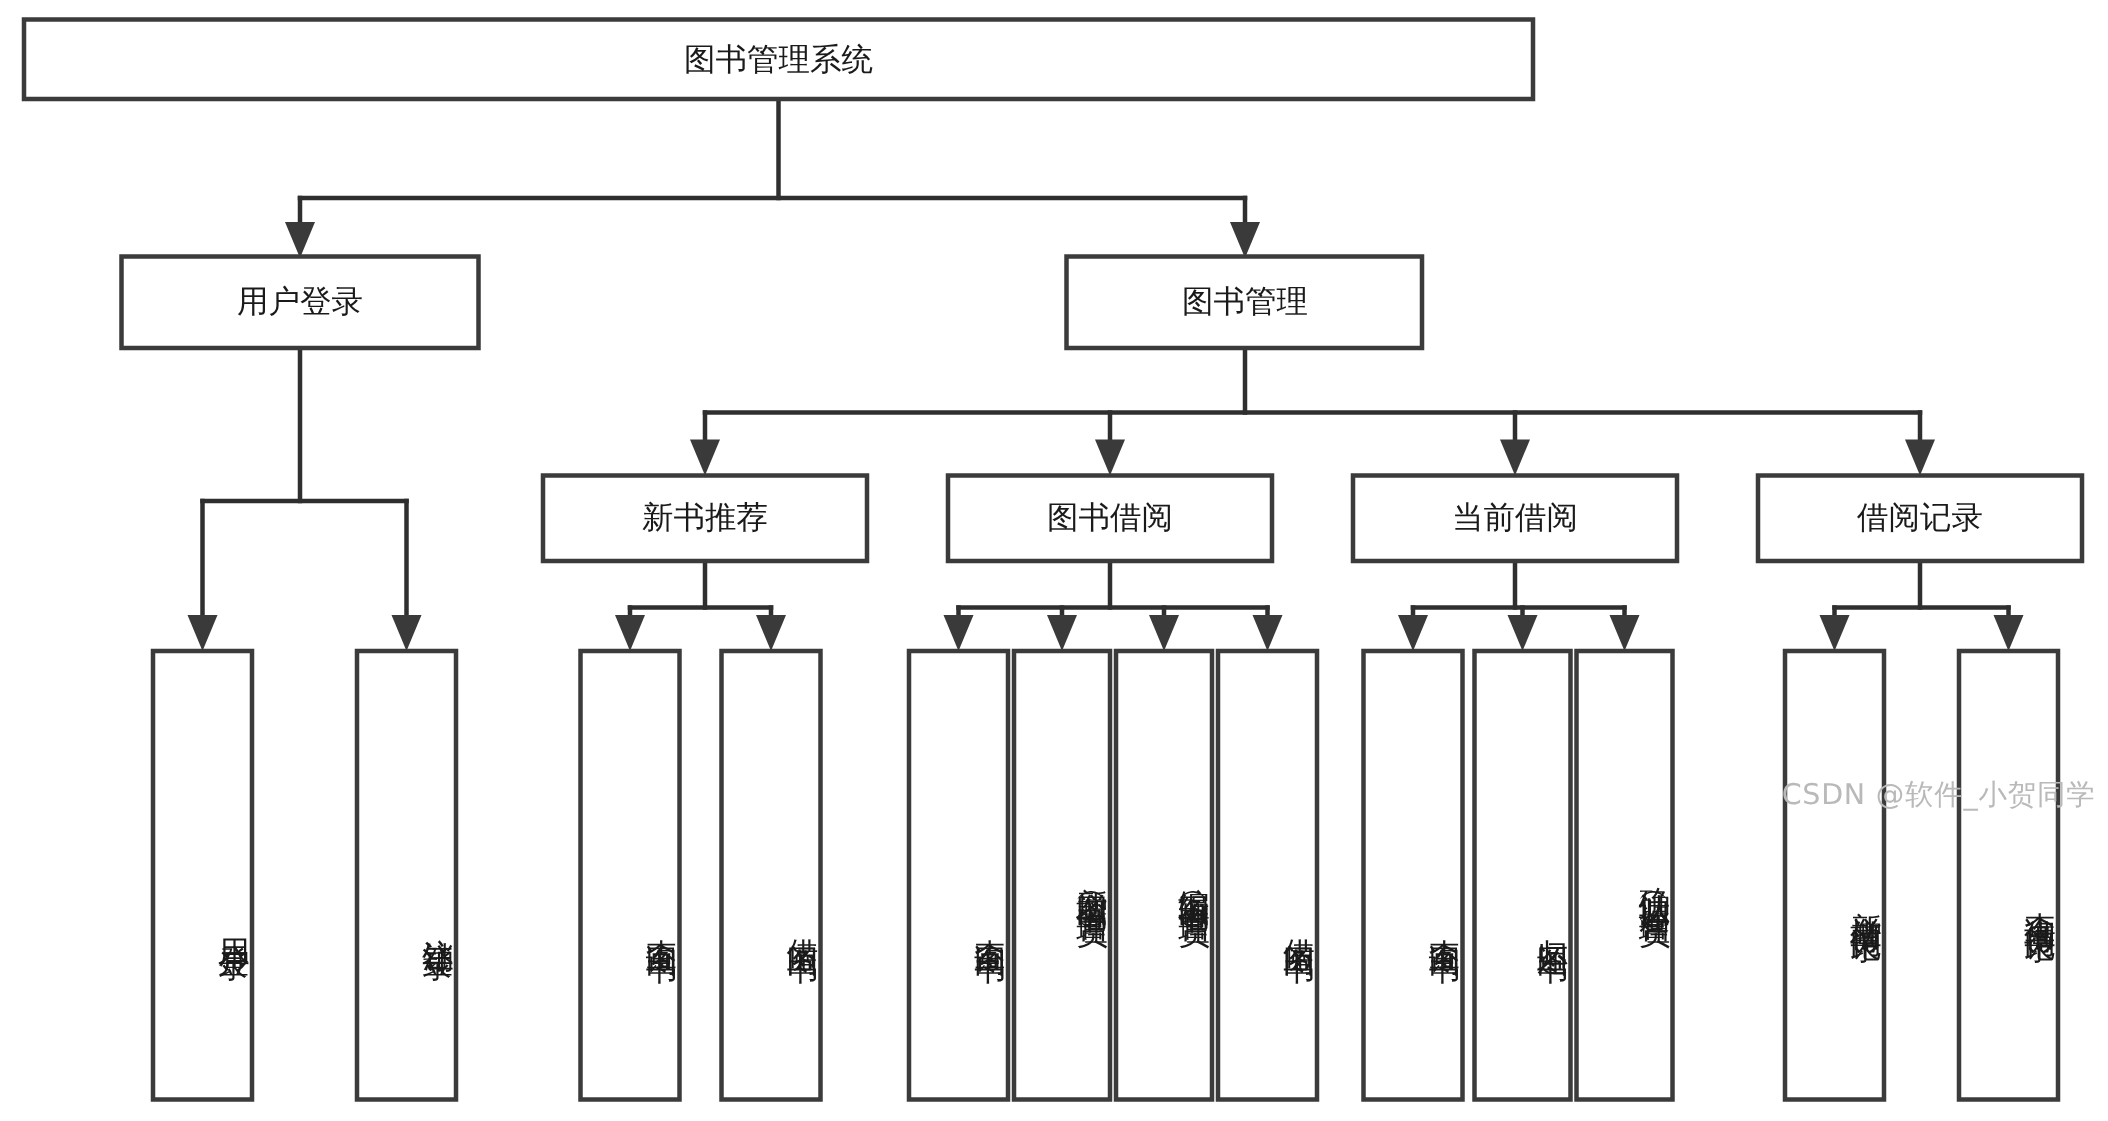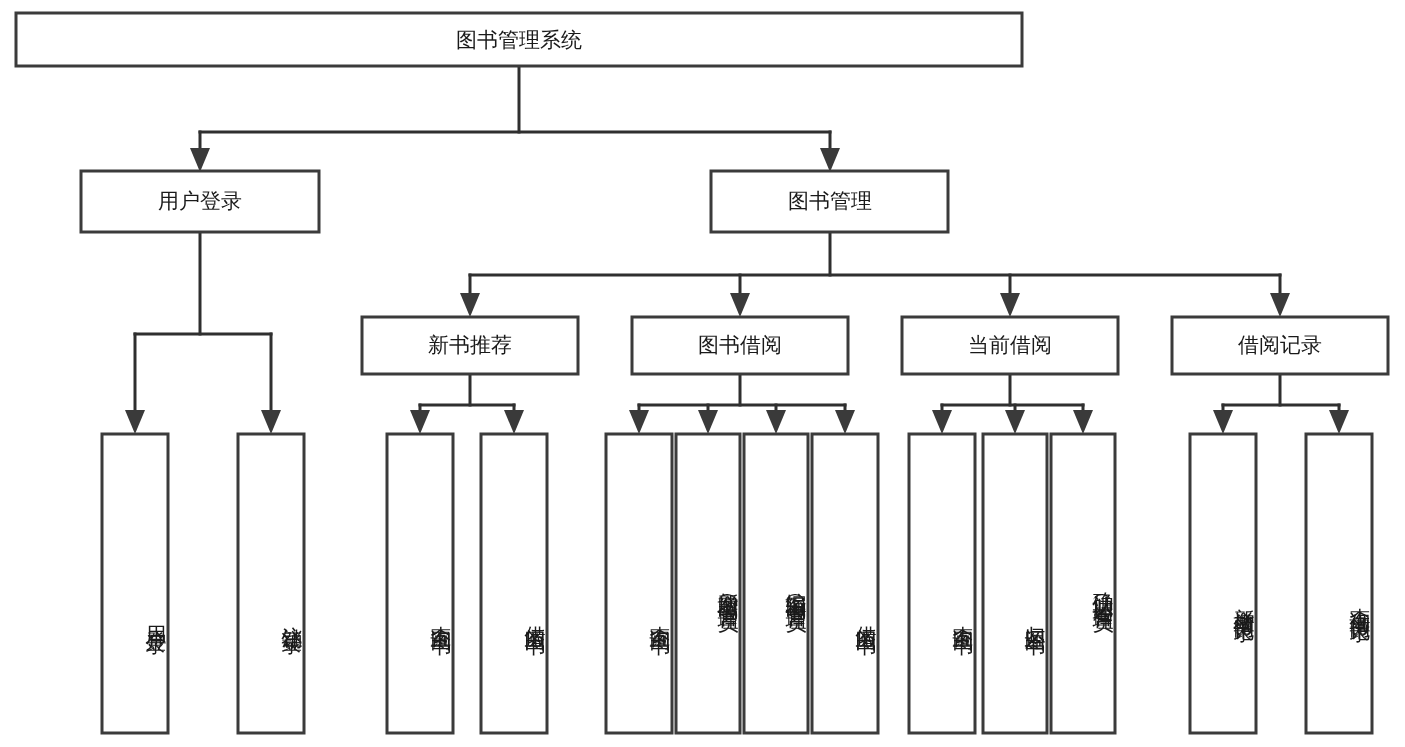--- a/index.html
+++ b/index.html
@@ -210,14 +210,15 @@
   <div class="node-label-v" style="left:606px; top:496px; width:66px; height:237px;">查询图书</div>
   <div class="node-label-v" style="left:676px; top:444px; width:64px; height:289px;">新增图书（管理员）</div>
   <div class="node-label-v" style="left:744px; top:444px; width:64px; height:289px;">编辑图书（管理员）</div>
   <div class="node-label-v" style="left:812px; top:496px; width:66px; height:237px;">借阅图书</div>
   <div class="node-label-v" style="left:909px; top:496px; width:66px; height:237px;">查询图书</div>
   <div class="node-label-v" style="left:983px; top:496px; width:64px; height:237px;">归还图书</div>
   <div class="node-label-v" style="left:1051px; top:444px; width:64px; height:289px;">确认归还（管理员）</div>
   <div class="node-label-v" style="left:1190px; top:466px; width:66px; height:267px;">新增借阅记录</div>
   <div class="node-label-v" style="left:1306px; top:466px; width:66px; height:267px;">查询借阅记录</div>
 
+  <div class="watermark">CSDN @软件_小贺同学</div>
 
 </div>
 
 </body></html>

